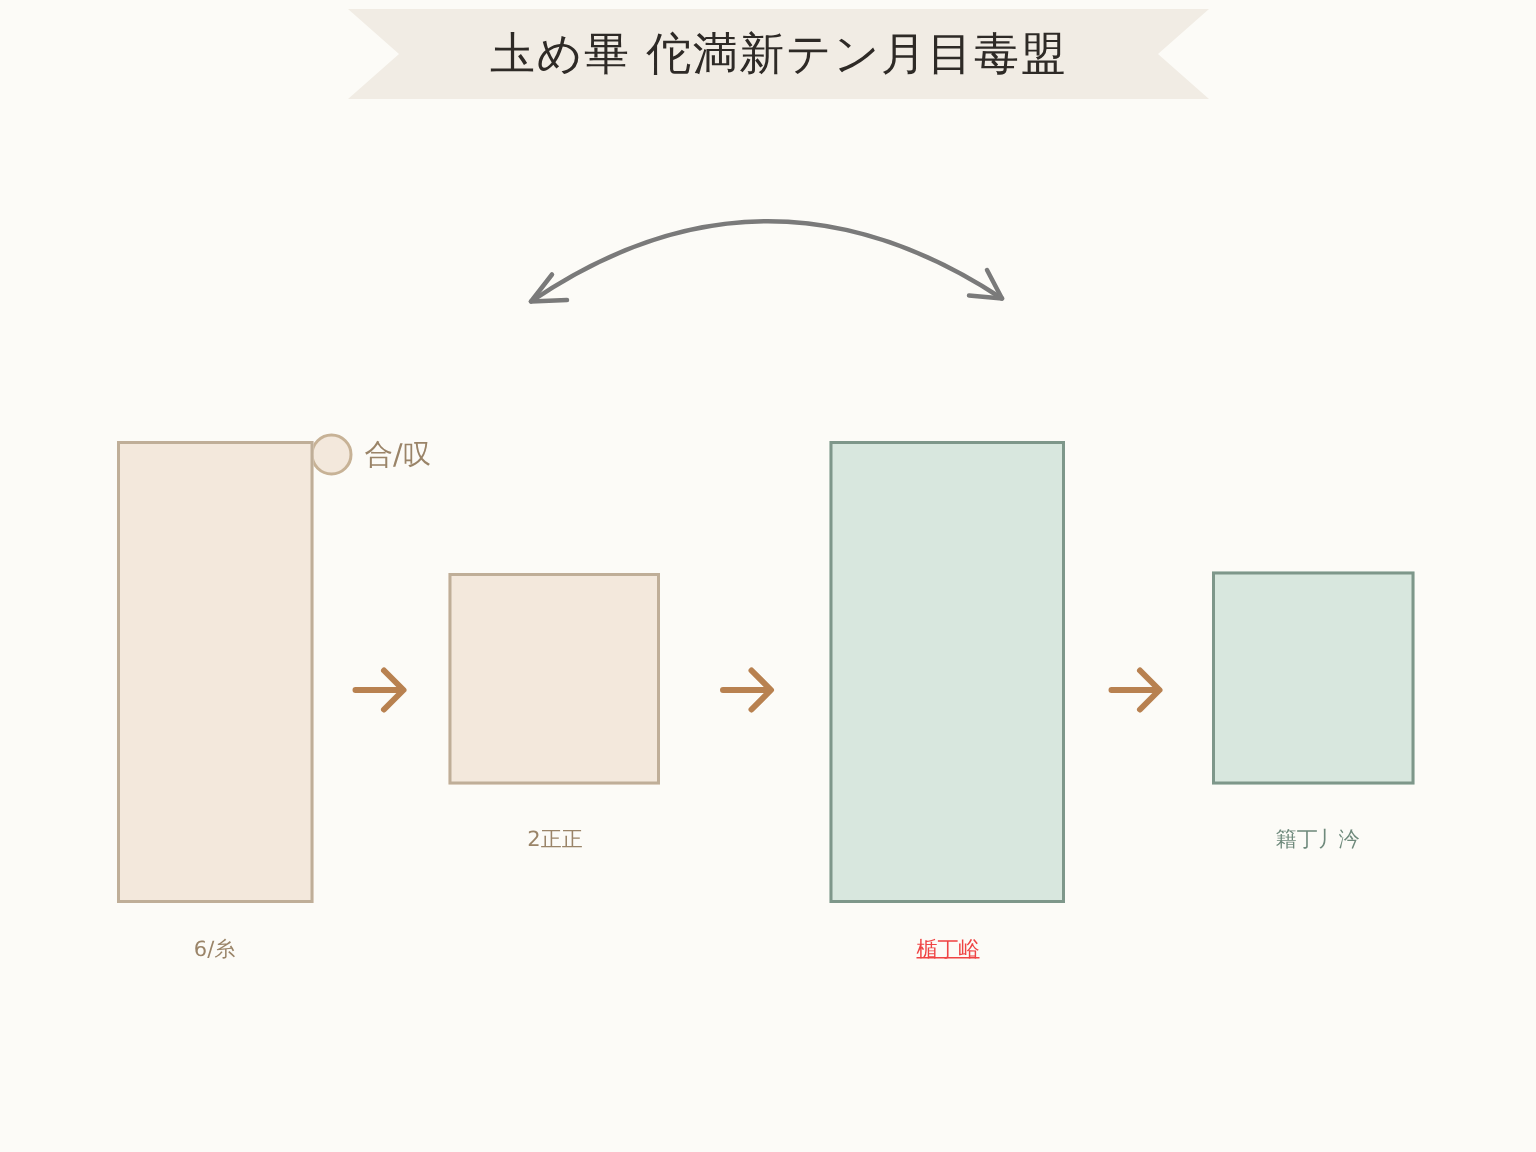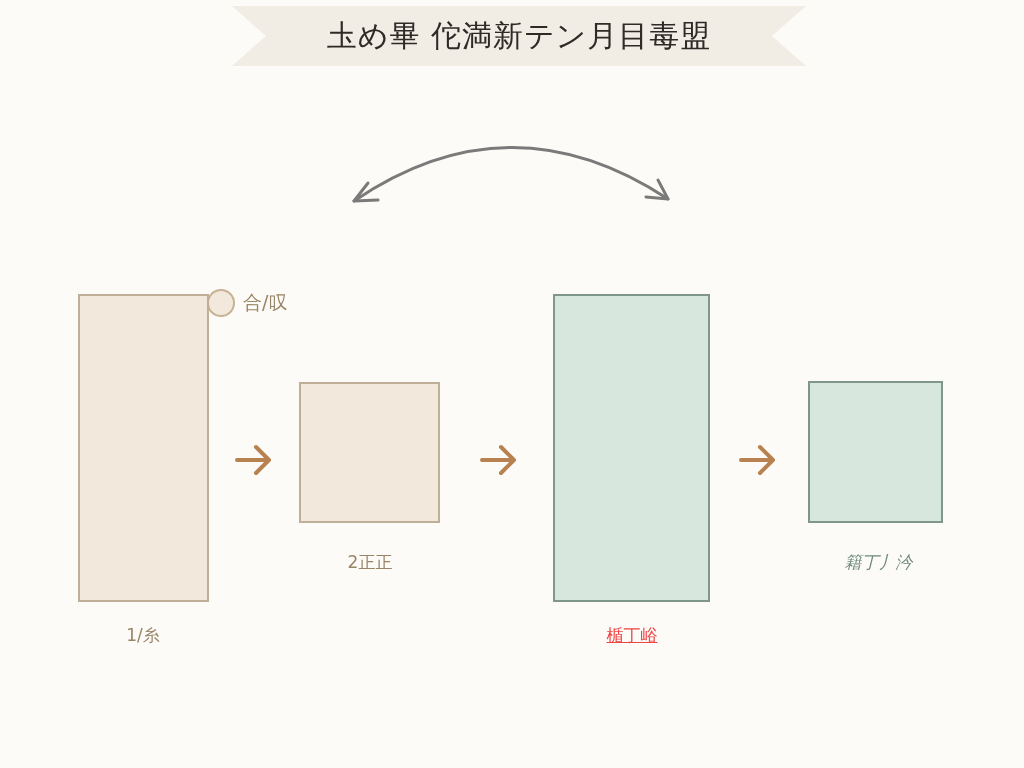--- a/index.html
+++ b/index.html
@@ -16,21 +16,21 @@
       position: absolute; left: 0; top: 0; width: 574px; height: 60px;
       display: flex; align-items: center; justify-content: center;
       font-size: 30px; color: #2e2a26; letter-spacing: 1px;
     }
     .arc { position: absolute; left: 340px; top: 125px; }
     .legend { position: absolute; display: flex; align-items: center; gap: 8px; margin-top: 47px; }
     .legend .dot { width: 28px; height: 28px; border-radius: 50%; box-sizing: border-box; }
     .legend .label { font-size: 19px; }
     .box { position: absolute; box-sizing: border-box; border-width: 2px; border-style: solid; }
     .arrow { position: absolute; }
-    .caption { position: absolute; font-size: 17px; text-align: center; }
+    .caption { position: absolute; font-size: 14px; text-align: center; }
   </style>
 </head>
 <body>
 
 <div class="canvas">
 
   <div class="banner">
     <svg width="574" height="60">
       <polygon points="0,0 574,0 540,30 574,60 0,60 34,30" fill="#f1ece4"></polygon>
     </svg>
@@ -56,18 +56,18 @@
   <svg class="arrow" style="left:234px; top:440px;" width="40" height="40">
     <path d="M3,20 L34,20 M22,7 L35,20 L22,33" fill="none" stroke="#b88150" stroke-width="4" stroke-linecap="round" stroke-linejoin="round"></path>
   </svg>
   <svg class="arrow" style="left:479px; top:440px;" width="40" height="40">
     <path d="M3,20 L34,20 M22,7 L35,20 L22,33" fill="none" stroke="#b88150" stroke-width="4" stroke-linecap="round" stroke-linejoin="round"></path>
   </svg>
   <svg class="arrow" style="left:738px; top:440px;" width="40" height="40">
     <path d="M3,20 L34,20 M22,7 L35,20 L22,33" fill="none" stroke="#b88150" stroke-width="4" stroke-linecap="round" stroke-linejoin="round"></path>
   </svg>
 
-  <div class="caption" style="left:93px; top:624px; width:100px; color:#9a8468;">1/糸</div>
+  <div class="caption" style="left:93px; top:624px; width:100px; color:#9a8468;">6/糸</div>
   <div class="caption" style="left:320px; top:551px; width:100px; color:#9a8468;">2正正</div>
   <div class="caption" style="left:582px; top:624px; width:100px; color:#ef4444;text-decoration:underline;">楯丁峪</div>
-  <div class="caption" style="left:826px; top:551px; width:105px; color:#6f8a7c;font-style:italic;">籍丁丿汵</div>
+  <div class="caption" style="left:826px; top:551px; width:105px; color:#6f8a7c;">籍丁丿汵</div>
 
 </div>
 
 </body></html>

